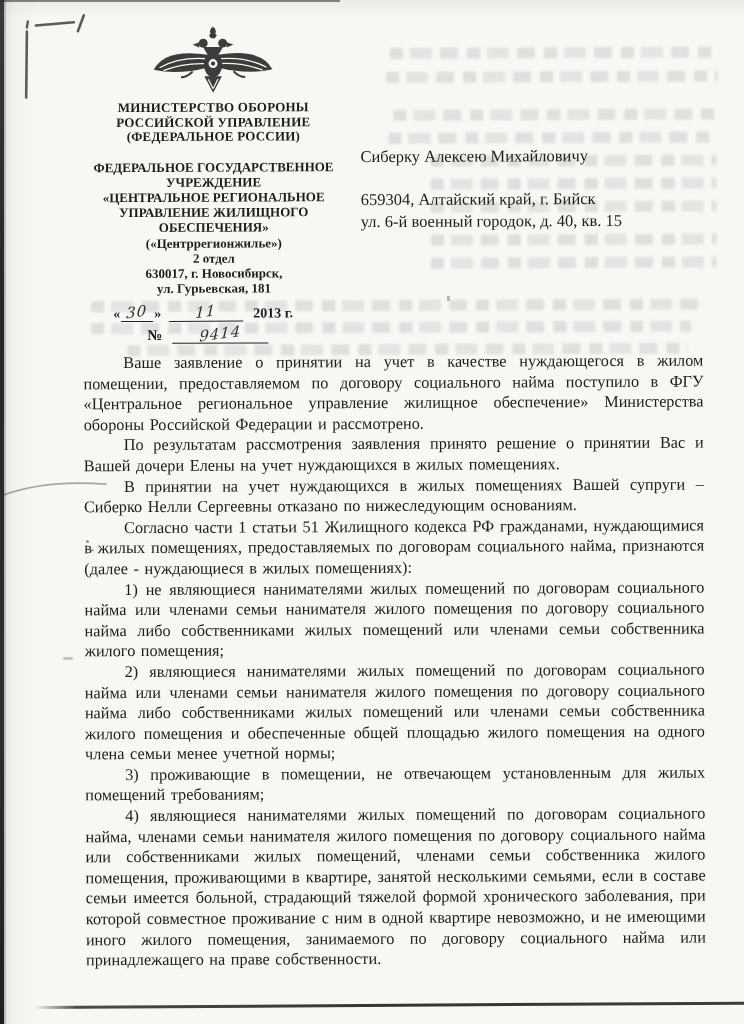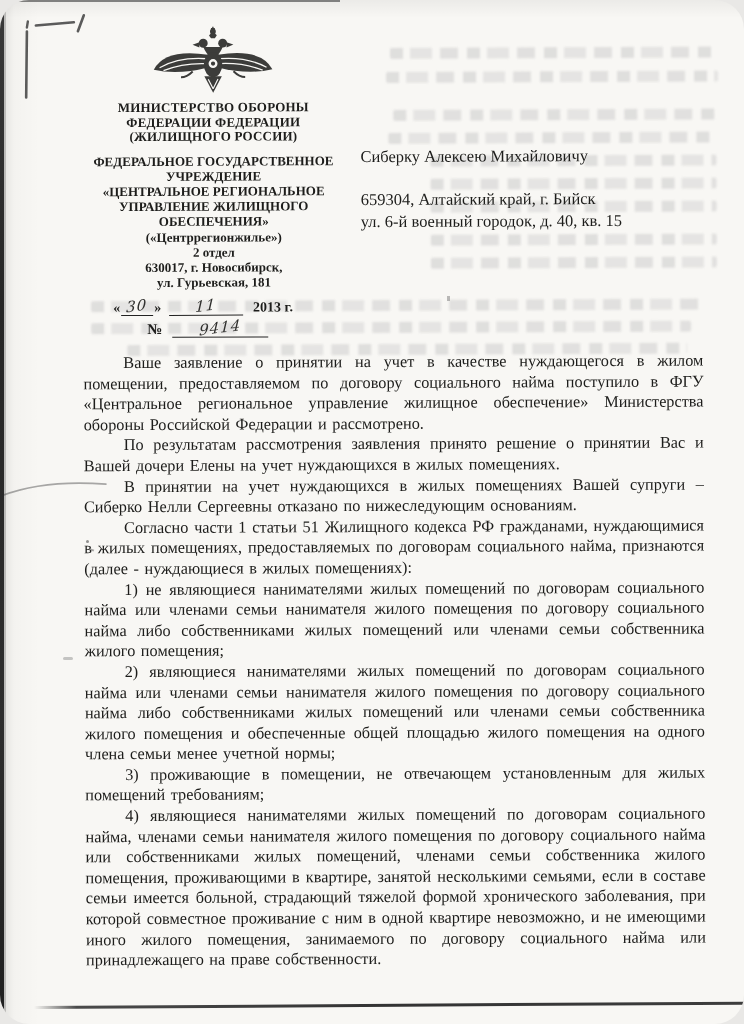--- a/index.html
+++ b/index.html
@@ -3,21 +3,20 @@
 <meta charset="utf-8">
 <style>
   html,body{margin:0;padding:0;background:#e9e8e6;}
   .page{
     position:relative;width:744px;height:1024px;overflow:hidden;
     background:#f8f7f4;
     background-image:linear-gradient(90deg, rgba(0,0,0,0.10) 0px, rgba(0,0,0,0.02) 14px, rgba(0,0,0,0) 40px),
                      linear-gradient(180deg, rgba(0,0,0,0.05) 0px, rgba(0,0,0,0) 18px);
     font-family:"Liberation Serif","DejaVu Serif",serif;
     color:#1d1d1b;
-    border-radius:29px;
   }
   .content{position:absolute;inset:0;transform:rotate(-0.25deg);}
   
   .edge-left{position:absolute;left:0;top:0;width:4px;height:1024px;background:linear-gradient(180deg,#3a3a3a,#262626 30%,#2e2e2e 70%,#1f1f1f);}
   .edge-left2{position:absolute;left:4px;top:0;width:2px;height:1024px;background:rgba(60,60,60,0.25);}
   .edge-bottom{position:absolute;left:34px;top:1006px;width:710px;height:3px;background:linear-gradient(90deg,rgba(60,60,60,0) 0%,#4a4a4a 6%,#333 50%,#3d3d3d 100%);transform:rotate(-0.35deg);transform-origin:left center;}
   .edge-top{position:absolute;left:0;top:0;width:340px;height:2px;background:rgba(40,40,40,0.55);}
   .speck1{position:absolute;left:86px;top:540px;width:3px;height:3px;border-radius:50%;background:rgba(60,60,60,0.55);}
   .speck2{position:absolute;left:90px;top:549px;width:4px;height:2px;background:rgba(60,60,60,0.45);transform:rotate(20deg);}
   .speck3{position:absolute;left:63px;top:657px;width:10px;height:3px;background:rgba(100,100,100,0.35);border-radius:2px;}
@@ -29,21 +28,21 @@
   
   .bleed{position:absolute;height:11px;border-radius:2px;filter:blur(0.8px);
     background:repeating-linear-gradient(90deg,
       rgba(125,125,130,0.20) 0 13px, rgba(125,125,130,0) 13px 20px,
       rgba(125,125,130,0.15) 20px 42px, rgba(125,125,130,0) 42px 50px,
       rgba(125,125,130,0.18) 50px 68px, rgba(125,125,130,0) 68px 77px);}
   
   .left-col{position:absolute;left:88px;top:24px;width:254px;text-align:center;}
   .emblem{display:block;margin:0 auto 6px auto;}
   .ministry div{font-weight:bold;font-size:13px;line-height:14.5px;letter-spacing:0.2px;font-family:"Liberation Serif",serif;}
-  .org{margin-top:9px;}
+  .org{margin-top:15px;}
   .org div{font-weight:bold;font-size:13px;line-height:15.2px;font-family:"Liberation Serif",serif;}
   .date-line{margin-top:7px;text-align:left;padding-left:26px;font-weight:bold;font-size:14px;white-space:nowrap;}
   .slot{display:inline-block;border-bottom:1.6px solid #222;text-align:center;vertical-align:bottom;}
   .slot.day{width:32px;margin:0 1px;}
   .slot.month{width:74px;margin-left:8px;margin-right:10px;}
   .slot.num{width:96px;margin-left:10px;}
   .hw{font-family:"DejaVu Serif",serif;font-style:italic;font-weight:normal;color:#30302e;font-size:15px;letter-spacing:1px;display:inline-block;transform:rotate(-7deg) skewX(-10deg);}
   .number-line{margin-top:3px;text-align:left;padding-left:60px;font-weight:bold;font-size:15px;}
   .recipient{position:absolute;left:362px;top:146px;font-size:16.5px;line-height:22px;}
   .recipient .name{margin-bottom:21px;}
@@ -106,22 +105,22 @@
 
           <path d="M56,53 L65,70 L74,53 Z" stroke="none"></path>
           <path d="M60,56 L65,66 M70,56 L65,66" stroke="#f8f7f4" stroke-width="1.2" fill="none"></path>
 
           <path d="M44,48 q-6,6 -12,6 M86,48 q6,6 12,6" stroke-width="2" fill="none"></path>
         </g>
       </svg>
 
       <div class="ministry">
         <div>МИНИСТЕРСТВО ОБОРОНЫ</div>
-        <div>ФЕДЕРАЦИИ ФЕДЕРАЦИИ</div>
-        <div>(ЖИЛИЩНОГО РОССИИ)</div>
+        <div>РОССИЙСКОЙ УПРАВЛЕНИЕ</div>
+        <div>(ФЕДЕРАЛЬНОЕ РОССИИ)</div>
       </div>
 
       <div class="org">
         <div>ФЕДЕРАЛЬНОЕ ГОСУДАРСТВЕННОЕ</div>
         <div>УЧРЕЖДЕНИЕ</div>
         <div>«ЦЕНТРАЛЬНОЕ РЕГИОНАЛЬНОЕ</div>
         <div>УПРАВЛЕНИЕ ЖИЛИЩНОГО</div>
         <div>ОБЕСПЕЧЕНИЯ»</div>
         <div>(«Центррегионжилье»)</div>
         <div>2 отдел</div>

